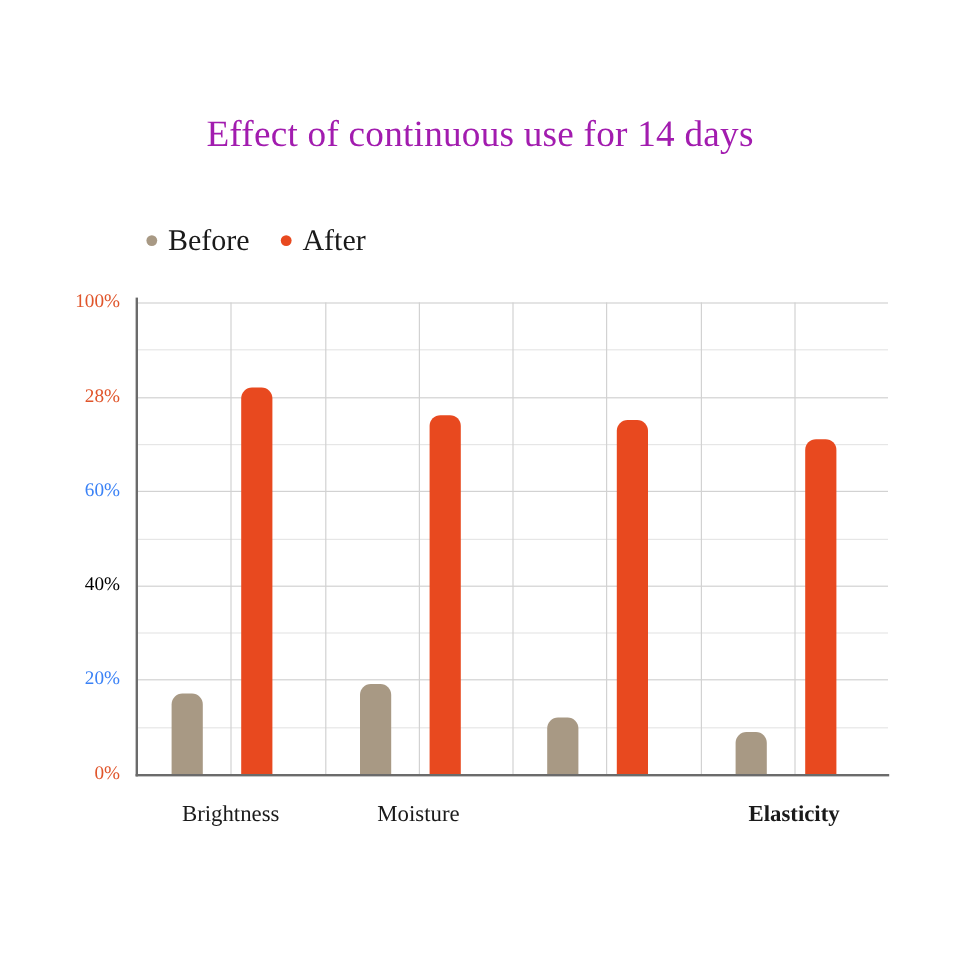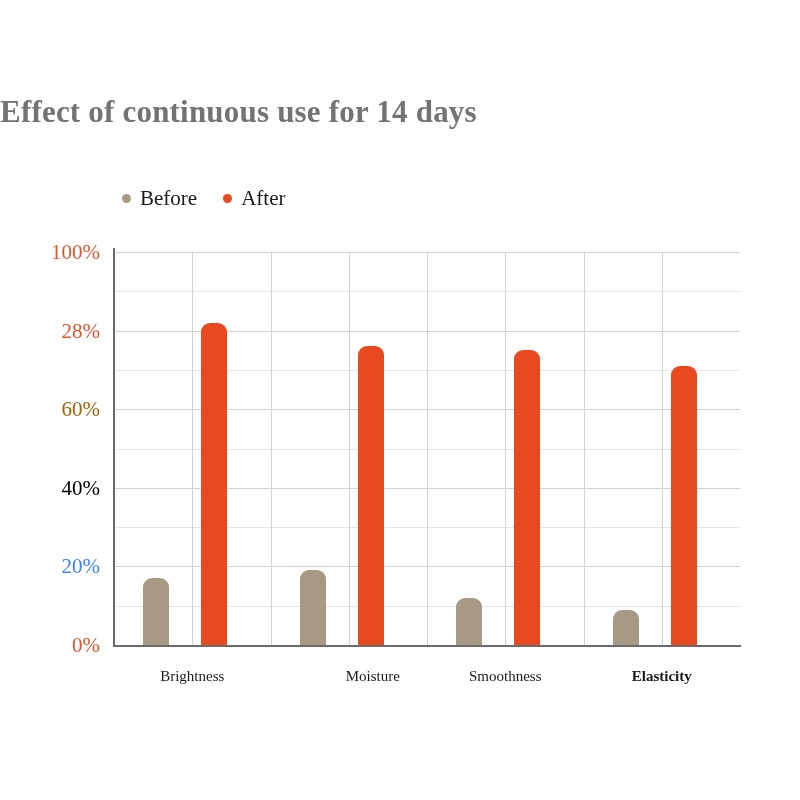--- a/index.html
+++ b/index.html
@@ -20,24 +20,25 @@
     height: 800px;
     box-sizing: border-box;
   }
 
   
   #chart-title {
     position: absolute;
     left: 0;
     top: 94px;
     width: 800px;
+    text-align: center;
     font-family: "Liberation Serif", serif;
     font-size: 31px;
-    font-weight: 700;
-    color: #737373;
+    font-weight: 400;
+    color: #a21caf;
     letter-spacing: 0.2px;
     white-space: nowrap;
   }
 
   
   #legend {
     position: absolute;
     left: 122px;
     top: 188px;
     display: flex;
@@ -50,21 +51,21 @@
     gap: 9px;
   }
   .legend-dot {
     width: 9px;
     height: 9px;
     border-radius: 50%;
     display: block;
   }
   .legend-label {
     font-family: "Liberation Serif", serif;
-    font-size: 21px;
+    font-size: 25px;
     color: #1a1a1a;
     line-height: 1;
     white-space: nowrap;
   }
 
   
   #plot-area {
     position: absolute;
     left: 114px;
     top: 252px;
@@ -107,21 +108,21 @@
     background: #6b6b6b;
   }
 
   
   .y-tick {
     position: absolute;
     right: 0;
     width: 60px;
     text-align: right;
     font-family: "Liberation Serif", serif;
-    font-size: 21px;
+    font-size: 16px;
     color: #e0552b;
     transform: translateY(-50%);
     white-space: nowrap;
   }
   #y-ticks {
     position: absolute;
     left: 36px;
     top: 252px;
     width: 64px;
     height: 393px;
@@ -142,21 +143,21 @@
     left: 114px;
     top: 668px;
     width: 626px;
     height: 40px;
   }
   .x-label {
     position: absolute;
     top: 0;
     text-align: left;
     font-family: "Liberation Serif", serif;
-    font-size: 15px;
+    font-size: 19px;
     color: #1a1a1a;
     white-space: nowrap;
     transform: translateX(-50%);
   }
 </style>
 </head>
 <body>
 
 <div id="chart-root">
 
@@ -170,21 +171,21 @@
     <div class="legend-item">
       <span class="legend-dot" style="background: rgb(232, 73, 31);"></span>
       <span class="legend-label">After</span>
     </div>
   </div>
 
   <div id="y-ticks">
       <div class="y-tick" style="top: 393px; color: rgb(224, 85, 43);">0%</div>
       <div class="y-tick" style="top: 314.4px; color: #3b82f6;">20%</div>
       <div class="y-tick" style="top: 235.8px; color: #000000;">40%</div>
-      <div class="y-tick" style="top: 157.2px; color: #a16207;">60%</div>
+      <div class="y-tick" style="top: 157.2px; color: #3b82f6;">60%</div>
       <div class="y-tick" style="top: 78.6px; color: rgb(224, 85, 43);">28%</div>
       <div class="y-tick" style="top: 0px; color: rgb(224, 85, 43);">100%</div>
     </div>
 
   <div id="plot-area">
     <div id="grid-layer">
         <div class="gridline major" style="top: 393px;"></div>
         <div class="gridline" style="top: 353.7px;"></div>
         <div class="gridline major" style="top: 314.4px;"></div>
         <div class="gridline" style="top: 275.1px;"></div>
@@ -213,18 +214,17 @@
         <div class="bar before" title="Before Elasticity: 9%" style="left: 498.755px; width: 26px; height: 35.37px; background: rgb(168, 153, 132);"></div>
         <div class="bar after" title="After Elasticity: 71%" style="left: 556.66px; width: 26px; height: 279.03px; background: rgb(232, 73, 31);"></div>
       </div>
   </div>
 
   <div id="y-axis-line"></div>
   <div id="x-axis-line"></div>
 
   <div id="x-labels">
       <div class="x-label" style="left: 78.25px;">Brightness</div>
-      <div class="x-label" style="left: 234.75px; margin-left: 24px;">Moisture</div>
-      <div class="x-label" style="left: 391.25px;">Smoothness</div>
+      <div class="x-label" style="left: 234.75px;">Moisture</div>
       <div class="x-label" style="left: 547.75px; font-weight: bold;">Elasticity</div>
     </div>
 
 </div>
 
 </body></html>

